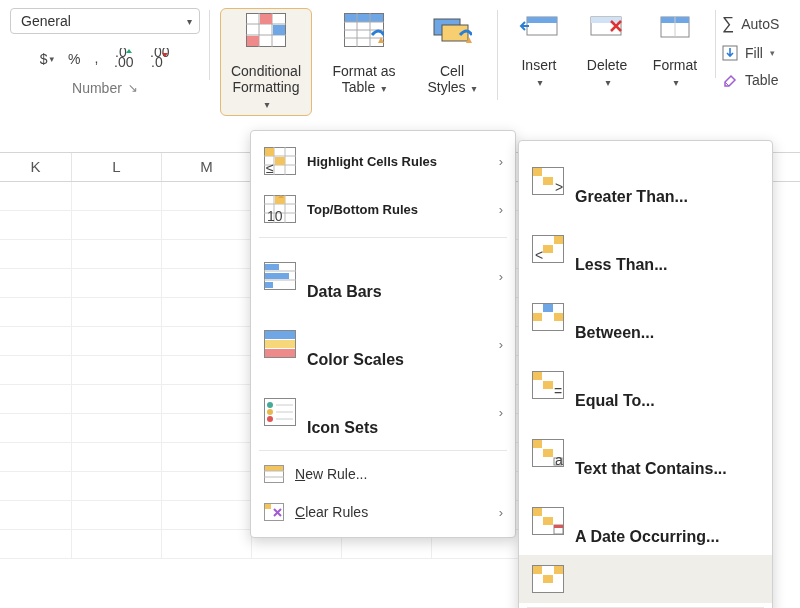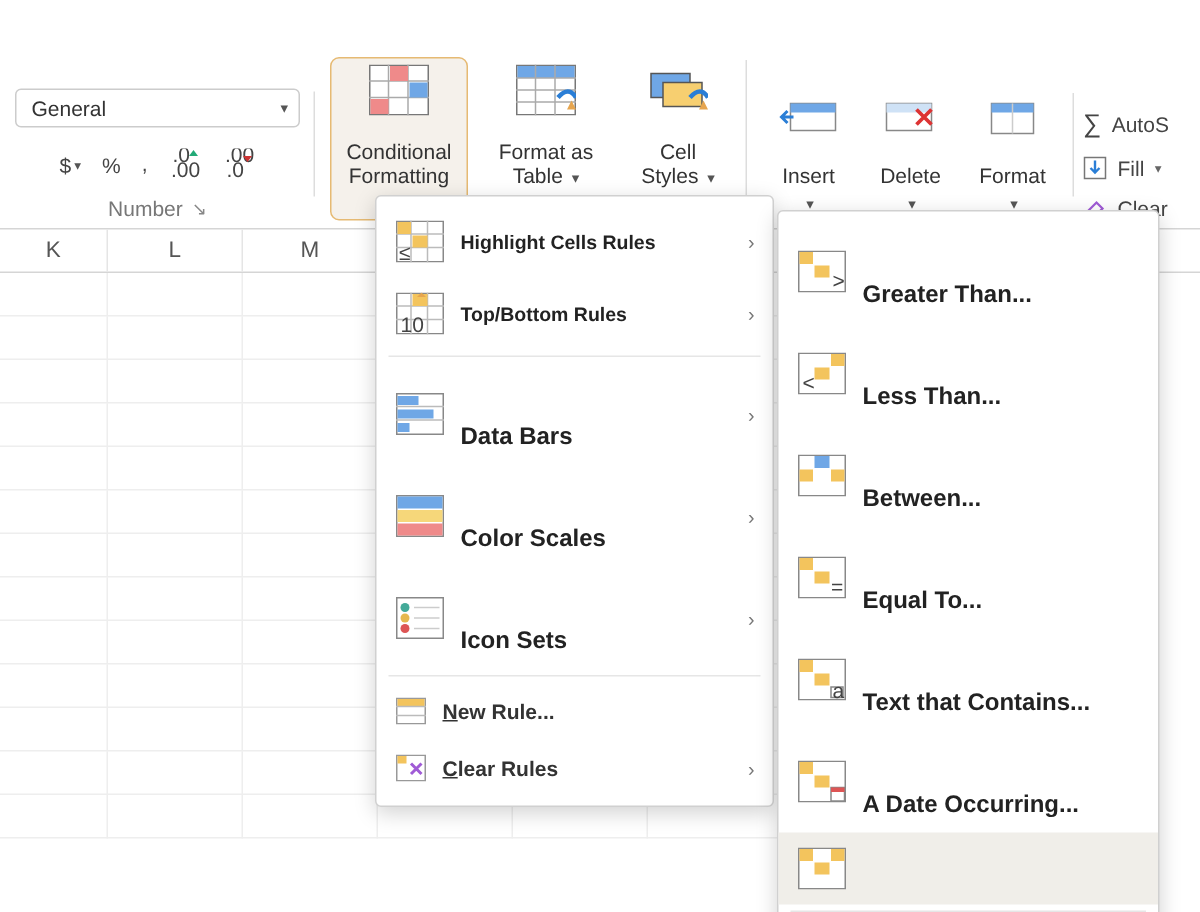--- a/index.html
+++ b/index.html
@@ -1,20 +1,20 @@
 <!DOCTYPE html>
 <html><head>
 <meta charset="utf-8">
 <style>
 * { margin: 0; padding: 0; box-sizing: border-box; font-family: "Segoe UI", Arial, sans-serif; font-size: 14px; }
 body { background: #fff; color: #333; }
 .app { width: 800px; height: 608px; position: relative; overflow: hidden; }
 
 
-.ribbon { display: flex; align-items: flex-end; border-bottom: 1px solid transparent; background: #fff; height: 152px; }
+.ribbon { display: flex; align-items: flex-start; border-bottom: 1px solid transparent; background: #fff; height: 152px; }
 .group { display: flex; flex-direction: column; align-items: center; padding: 8px 10px 4px; position: relative; }
 .group:not(.no-sep)::after { content: ""; position: absolute; right: 0; top: 10px; bottom: 20px; width: 1px; background: #ddd; }
 
 
 .number-top { display: flex; align-items: center; margin-bottom: 14px; }
 .combo { appearance: none; -webkit-appearance: none; border: 1px solid #ccc; border-radius: 4px; padding: 4px 26px 4px 10px; width: 190px; font-size: 14px; color: #333; background: #fff; }
 .combo-wrap { position: relative; display: inline-block; }
 .combo-wrap .chev { position: absolute; right: 8px; top: 50%; transform: translateY(-50%); pointer-events: none; color: #555; font-size: 10px; }
 .number-bottom { display: flex; align-items: center; gap: 14px; }
 .ng-btn { display: inline-flex; align-items: center; cursor: pointer; color: #444; font-size: 18px; line-height: 1; }
@@ -52,21 +52,21 @@
 .mi { display: flex; align-items: center; padding: 9px 12px; cursor: pointer; }
 .mi.bold span.label { font-weight: 700; font-size: 13px; }
 .mi.sec span.label { font-size: 16px; font-weight: 700; margin-top: 32px; }
 .mi .label { flex: 1; color: #222; }
 .mi .u { text-decoration: underline; }
 .mi .chev { color: #777; font-size: 13px; }
 .mi:hover, .mi.hover { background: #f0eee9; }
 .sep { height: 1px; background: #e6e6e6; margin: 4px 8px; }
 .mi .ico { width: 34px; height: 30px; margin-right: 10px; display: inline-flex; align-items: center; justify-content: center; flex-shrink: 0; }
 .mi.small .ico { width: 22px; height: 20px; }
-.mi.small span.label { font-size: 14px; font-weight: 700; color: #333; }
+.mi.small span.label { font-size: 14px; font-weight: 400; color: #333; }
 .menu .more { text-align: center; padding: 12px 0 8px; font-size: 15px; color: #8b5cf6; cursor: pointer; font-style: italic; }
 
 
 .sv { display: block; }
 
 </style>
 </head>
 <body>
 
 <div class="app">
@@ -196,21 +196,21 @@
               <path d="M8 3 L8 11 M5 8 L8 11 L11 8" stroke="#2a7ed6" stroke-width="1.6" fill="none"></path>
             </svg>
           <span>Fill</span>
           <span class="dd">▾</span>
         </div>
         <div class="small-btn">
           <svg class="sv" width="16" height="16" viewBox="0 0 16 16">
               <path d="M3 10 L9 4 L13 8 L7 14 L3 14 Z" fill="#fff" stroke="#a05bd6" stroke-width="1.5"></path>
               <path d="M3 10 L7 14" stroke="#a05bd6"></path>
             </svg>
-          <span>Clear</span>
+          <span>Table</span>
         </div>
       </div>
     </div>
 
   </div>
 
   <div class="sheet">
     <div class="col-headers">
       <div class="col-h">K</div>
       <div class="col-h">L</div>

